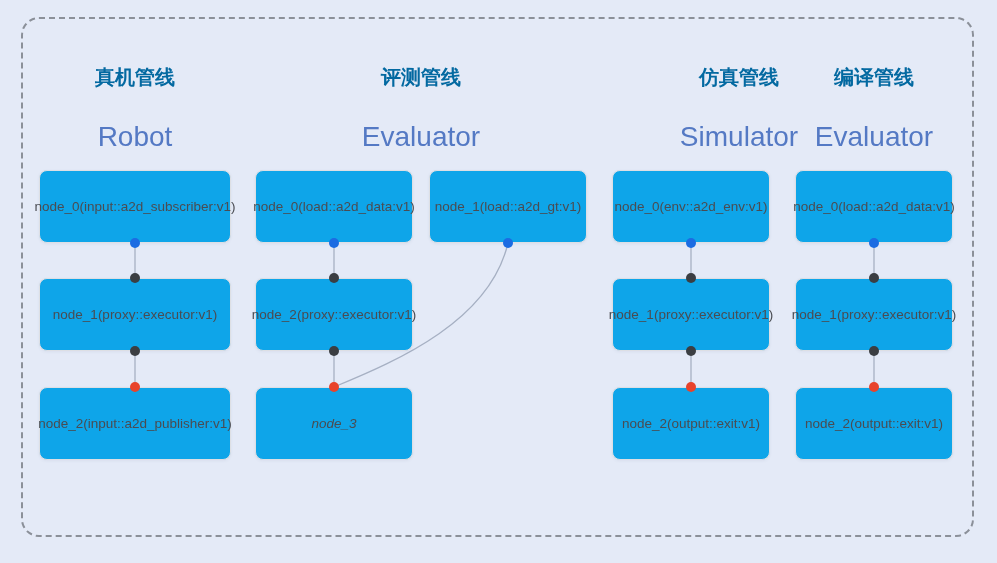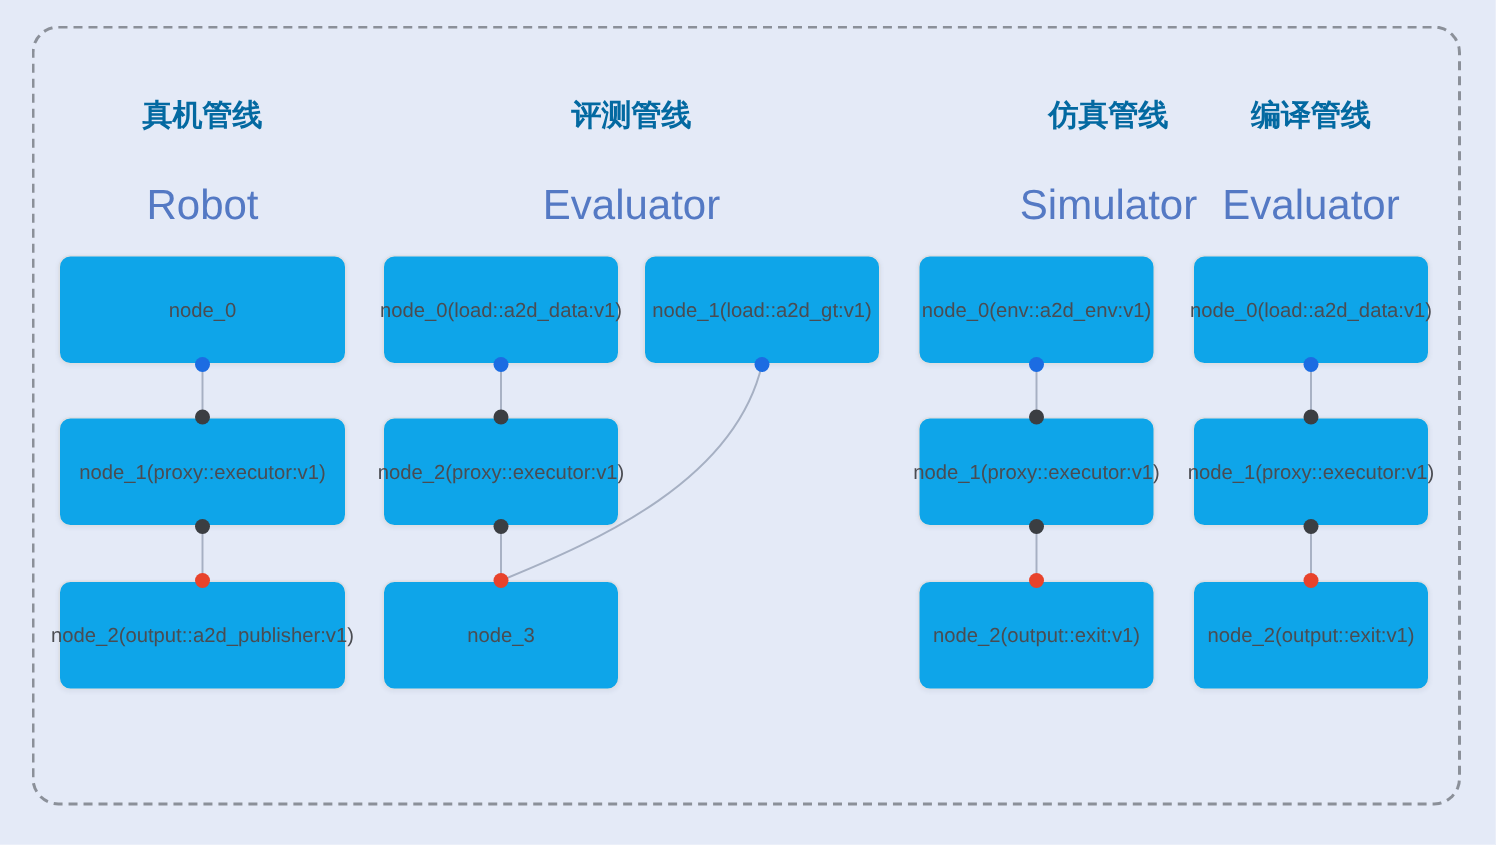--- a/index.html
+++ b/index.html
@@ -97,50 +97,51 @@
   <div class="title-zh tp1">评测管线</div>
   <div class="title-zh tp2">仿真管线</div>
   <div class="title-zh tp3">编译管线</div>
 
   <div class="title-en tp0">Robot</div>
   <div class="title-en tp1">Evaluator</div>
   <div class="title-en tp2">Simulator</div>
   <div class="title-en tp3">Evaluator</div>
 <div class="node" style="left: 39px; top: 170px; width: 192px; height: 73px;">
       <div>node_0</div>
+      <div>(input::a2d_subscriber:v1)</div>
     </div>
     <div class="port" style="background: rgb(28, 108, 226); left: 130px; top: 238px;"></div>
     <div class="node" style="left: 39px; top: 278px; width: 192px; height: 73px;">
       <div>node_1</div>
       <div>(proxy::executor:v1)</div>
     </div>
     <div class="port" style="background: rgb(59, 62, 66); left: 130px; top: 273px;"></div>
     <div class="port" style="background: rgb(59, 62, 66); left: 130px; top: 346px;"></div>
     <div class="node" style="left: 39px; top: 387px; width: 192px; height: 73px;">
       <div>node_2</div>
-      <div>(output::a2d_publisher:v1)</div>
+      <div>(input::a2d_publisher:v1)</div>
     </div>
     <div class="port" style="background: rgb(232, 67, 43); left: 130px; top: 382px;"></div>
     <div class="node" style="left: 255px; top: 170px; width: 158px; height: 73px;">
       <div>node_0</div>
       <div>(load::a2d_data:v1)</div>
     </div>
     <div class="port" style="background: rgb(28, 108, 226); left: 329px; top: 238px;"></div>
     <div class="node" style="left: 429px; top: 170px; width: 158px; height: 73px;">
       <div>node_1</div>
       <div>(load::a2d_gt:v1)</div>
     </div>
     <div class="port" style="background: rgb(28, 108, 226); left: 503px; top: 238px;"></div>
     <div class="node" style="left: 255px; top: 278px; width: 158px; height: 73px;">
       <div>node_2</div>
       <div>(proxy::executor:v1)</div>
     </div>
     <div class="port" style="background: rgb(59, 62, 66); left: 329px; top: 273px;"></div>
     <div class="port" style="background: rgb(59, 62, 66); left: 329px; top: 346px;"></div>
-    <div class="node" style="left: 255px; top: 387px; width: 158px; height: 73px;">
+    <div class="node" style="left: 255px; top: 387px; width: 158px; height: 73px; font-style: italic;">
       <div>node_3</div>
     </div>
     <div class="port" style="background: rgb(232, 67, 43); left: 329px; top: 382px;"></div>
     <div class="node" style="left: 612px; top: 170px; width: 158px; height: 73px;">
       <div>node_0</div>
       <div>(env::a2d_env:v1)</div>
     </div>
     <div class="port" style="background: rgb(28, 108, 226); left: 686px; top: 238px;"></div>
     <div class="node" style="left: 612px; top: 278px; width: 158px; height: 73px;">
       <div>node_1</div>

